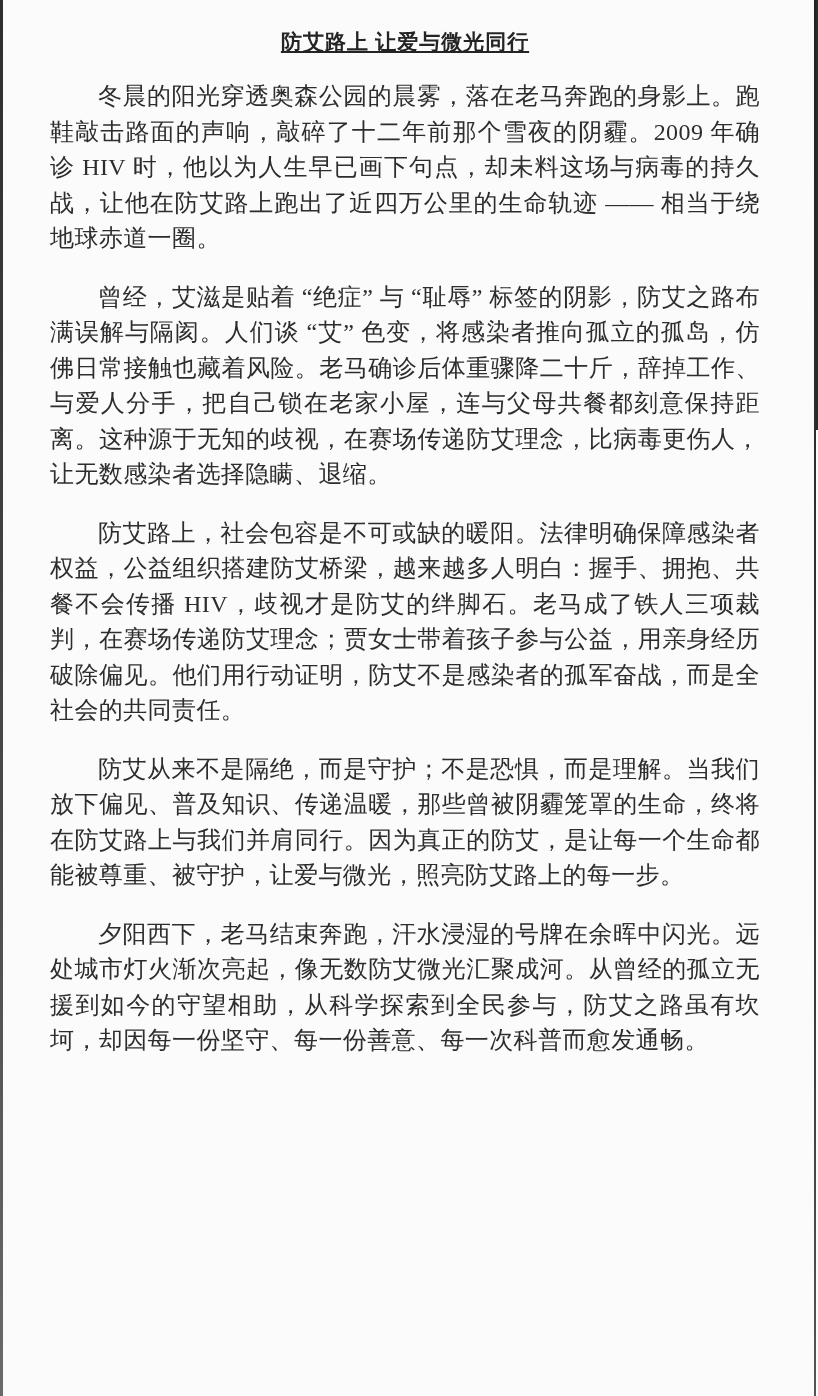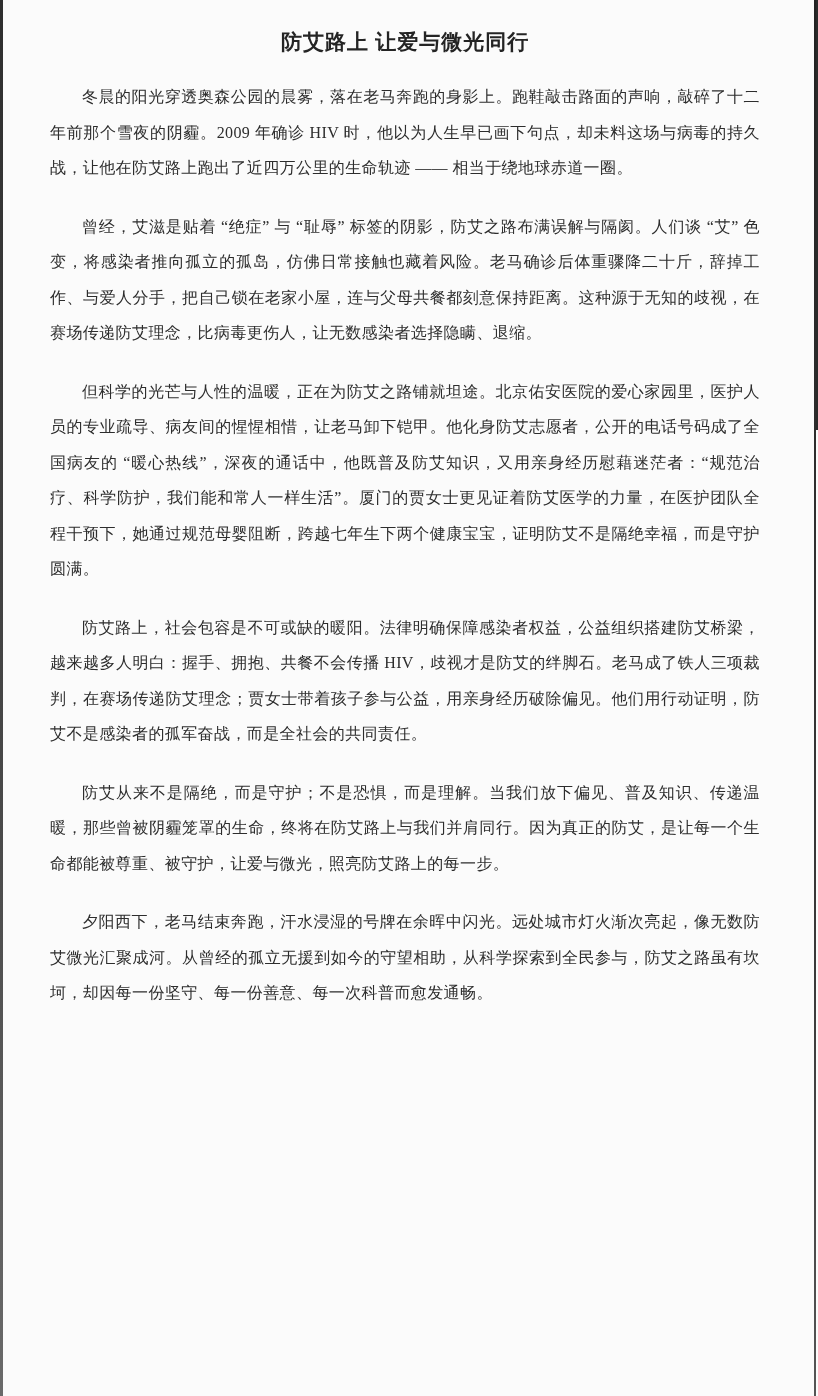--- a/index.html
+++ b/index.html
@@ -38,40 +38,40 @@
     padding: 28px 58px 0 50px;
     color: #2b2b2b;
   }
   .doc-title {
     font-size: 21px;
     font-weight: bold;
     text-align: center;
     letter-spacing: 1px;
     margin: 0 0 16px 0;
     color: #242424;
+    text-decoration: underline;
   }
   .doc-paragraph {
-    font-size: 16px;
+    font-size: 24px;
     line-height: 35.5px;
     letter-spacing: 0.4px;
     text-indent: 2em;
     text-align: justify;
     text-align-last: left;
     margin: 23px 0 0 0;
     color: #2d2d2d;
   }
 </style>
 </head>
 <body>
 
 <div class="edge-left"></div>
 <div class="edge-right"></div>
 <div class="edge-right-outer"></div>
 
 <div class="page-content">
   <h1 class="doc-title">防艾路上 让爱与微光同行</h1>
   <p class="doc-paragraph">冬晨的阳光穿透奥森公园的晨雾，落在老马奔跑的身影上。跑鞋敲击路面的声响，敲碎了十二年前那个雪夜的阴霾。2009 年确诊 HIV 时，他以为人生早已画下句点，却未料这场与病毒的持久战，让他在防艾路上跑出了近四万公里的生命轨迹 —— 相当于绕地球赤道一圈。</p>
   <p class="doc-paragraph">曾经，艾滋是贴着 “绝症” 与 “耻辱” 标签的阴影，防艾之路布满误解与隔阂。人们谈 “艾” 色变，将感染者推向孤立的孤岛，仿佛日常接触也藏着风险。老马确诊后体重骤降二十斤，辞掉工作、与爱人分手，把自己锁在老家小屋，连与父母共餐都刻意保持距离。这种源于无知的歧视，在赛场传递防艾理念，比病毒更伤人，让无数感染者选择隐瞒、退缩。</p>
-  <p class="doc-paragraph">但科学的光芒与人性的温暖，正在为防艾之路铺就坦途。北京佑安医院的爱心家园里，医护人员的专业疏导、病友间的惺惺相惜，让老马卸下铠甲。他化身防艾志愿者，公开的电话号码成了全国病友的 “暖心热线”，深夜的通话中，他既普及防艾知识，又用亲身经历慰藉迷茫者：“规范治疗、科学防护，我们能和常人一样生活”。厦门的贾女士更见证着防艾医学的力量，在医护团队全程干预下，她通过规范母婴阻断，跨越七年生下两个健康宝宝，证明防艾不是隔绝幸福，而是守护圆满。</p>
   <p class="doc-paragraph">防艾路上，社会包容是不可或缺的暖阳。法律明确保障感染者权益，公益组织搭建防艾桥梁，越来越多人明白：握手、拥抱、共餐不会传播 HIV，歧视才是防艾的绊脚石。老马成了铁人三项裁判，在赛场传递防艾理念；贾女士带着孩子参与公益，用亲身经历破除偏见。他们用行动证明，防艾不是感染者的孤军奋战，而是全社会的共同责任。</p>
   <p class="doc-paragraph">防艾从来不是隔绝，而是守护；不是恐惧，而是理解。当我们放下偏见、普及知识、传递温暖，那些曾被阴霾笼罩的生命，终将在防艾路上与我们并肩同行。因为真正的防艾，是让每一个生命都能被尊重、被守护，让爱与微光，照亮防艾路上的每一步。</p>
   <p class="doc-paragraph">夕阳西下，老马结束奔跑，汗水浸湿的号牌在余晖中闪光。远处城市灯火渐次亮起，像无数防艾微光汇聚成河。从曾经的孤立无援到如今的守望相助，从科学探索到全民参与，防艾之路虽有坎坷，却因每一份坚守、每一份善意、每一次科普而愈发通畅。</p>
 </div>
 
 </body></html>

